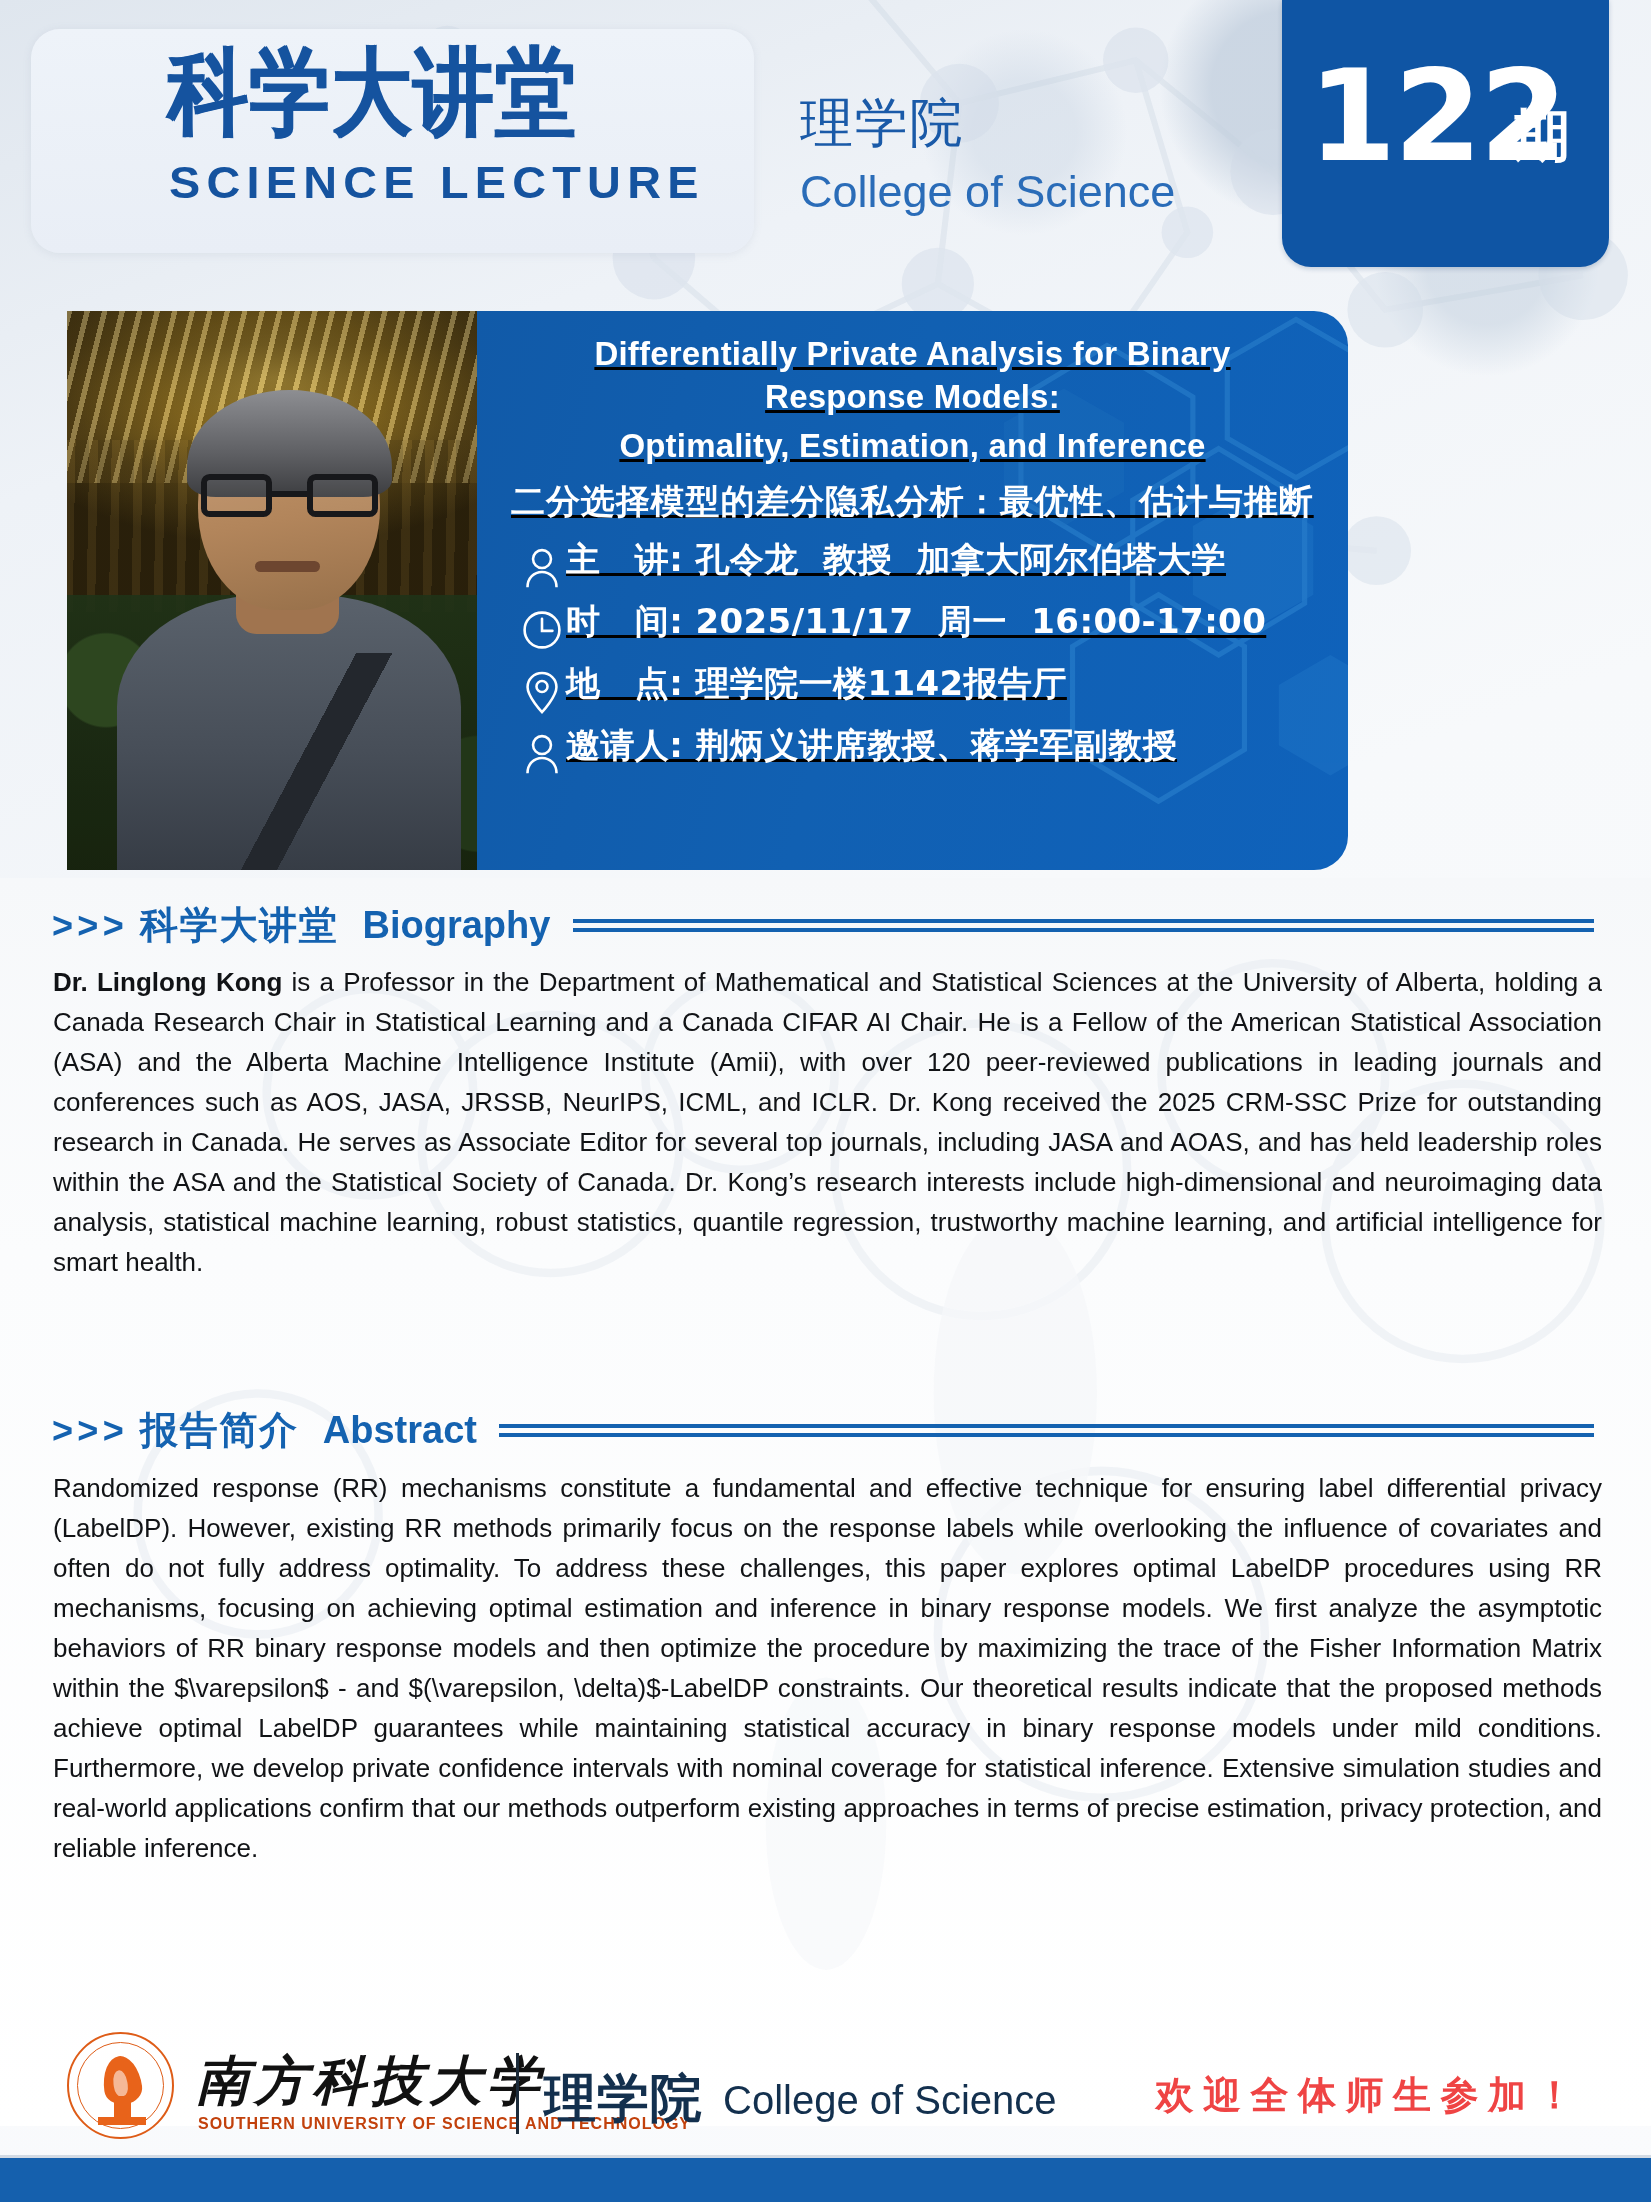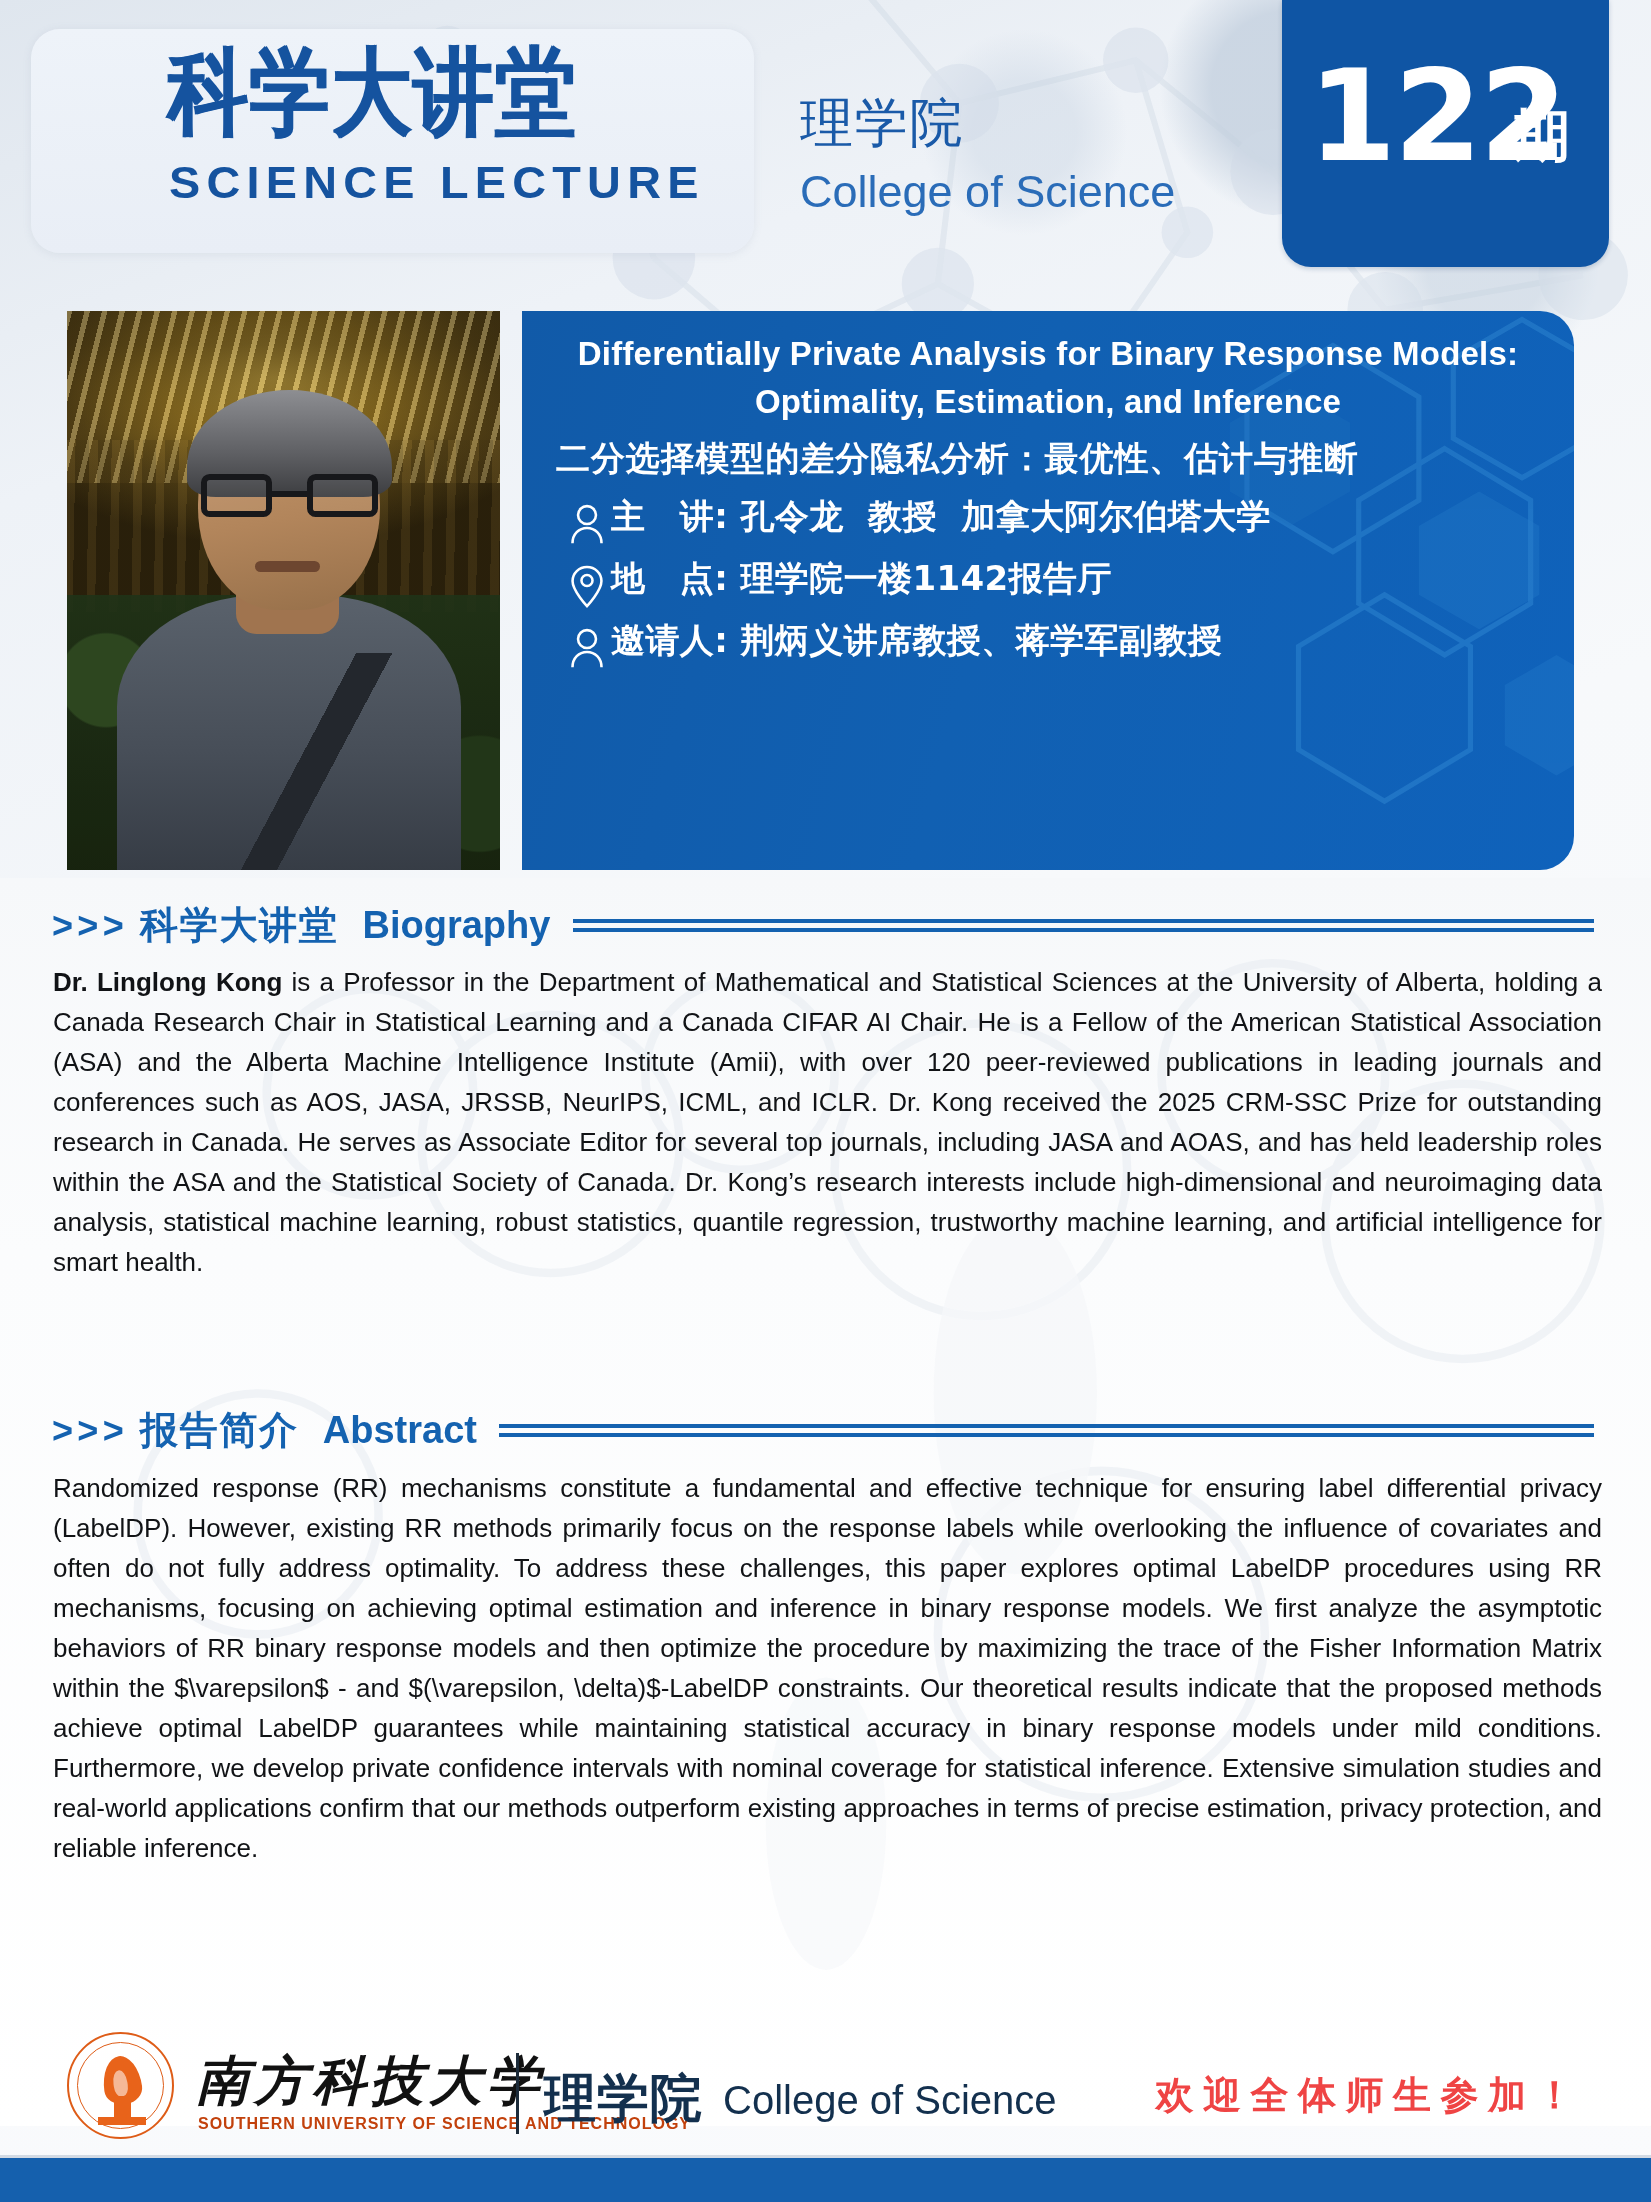--- a/index.html
+++ b/index.html
@@ -186,25 +186,26 @@
   .hero-photo .ph-glasses i:nth-child(2) { right: 0; }
   .hero-photo .ph-glasses b {
     position: absolute; left: 71px; top: 17px; width: 36px; height: 6px; background: #17181b;
   }
   .hero-photo .ph-mouth {
     position: absolute; left: 188px; top: 250px; width: 65px; height: 11.2px;
     background: #6d4630; border-radius: 6.9px;
   }
 
   .hero-info {
-    position: absolute; left: 455px; top: 0;
-    width: 1052px; height: 559px;
+    position: absolute; left: 410px; top: 0;
+    width: 871px; height: 559px;
     background: linear-gradient(105deg, #115aa8 0%, #1160b2 45%, #0f62bb 100%);
     border-radius: 0 34px 34px 0;
     overflow: hidden;
+    text-decoration: underline;
   }
   .hero-info .hexfx { position: absolute; right: -34px; top: 0; width: 533px; height: 559px; opacity: .5; }
 
   .talk-title-en1, .talk-title-en2 {
     position: relative; z-index: 2;
     color: #ffffff;
     font-weight: 700;
     font-size: 33px;
     line-height: 1.32;
     text-align: center;
@@ -459,20 +460,29 @@
         <div class="info-row">
           <span class="ico">
             <svg width="38" height="41" viewBox="0 0 44 48">
                 <circle cx="22" cy="13" r="10.5" fill="none" stroke="#fff" stroke-width="3"></circle>
                 <path d="M5 46c0-11 7.6-18 17-18s17 7 17 18" fill="none" stroke="#fff" stroke-width="3"></path>
               </svg>
           </span>
           <span class="txt">主　讲: 孔令龙  教授  加拿大阿尔伯塔大学</span>
         </div>
 
+        <div class="info-row">
+          <span class="ico">
+            <svg width="40" height="40" viewBox="0 0 46 46">
+                <circle cx="23" cy="23" r="20" fill="none" stroke="#fff" stroke-width="3"></circle>
+                <path d="M23 10v14h12" fill="none" stroke="#fff" stroke-width="3" stroke-linecap="round"></path>
+              </svg>
+          </span>
+          <span class="txt">时　间: 2025/11/17  周一  16:00-17:00</span>
+        </div>
 
         <div class="info-row">
           <span class="ico">
             <svg width="34" height="45" viewBox="0 0 40 52">
                 <path d="M20 3c-9.4 0-17 7.4-17 16.5C3 31 20 49 20 49s17-18 17-29.5C37 10.4 29.4 3 20 3z" fill="none" stroke="#fff" stroke-width="3"></path>
                 <circle cx="20" cy="19" r="6.5" fill="none" stroke="#fff" stroke-width="3"></circle>
               </svg>
           </span>
           <span class="txt">地　点: 理学院一楼1142报告厅</span>
         </div>

